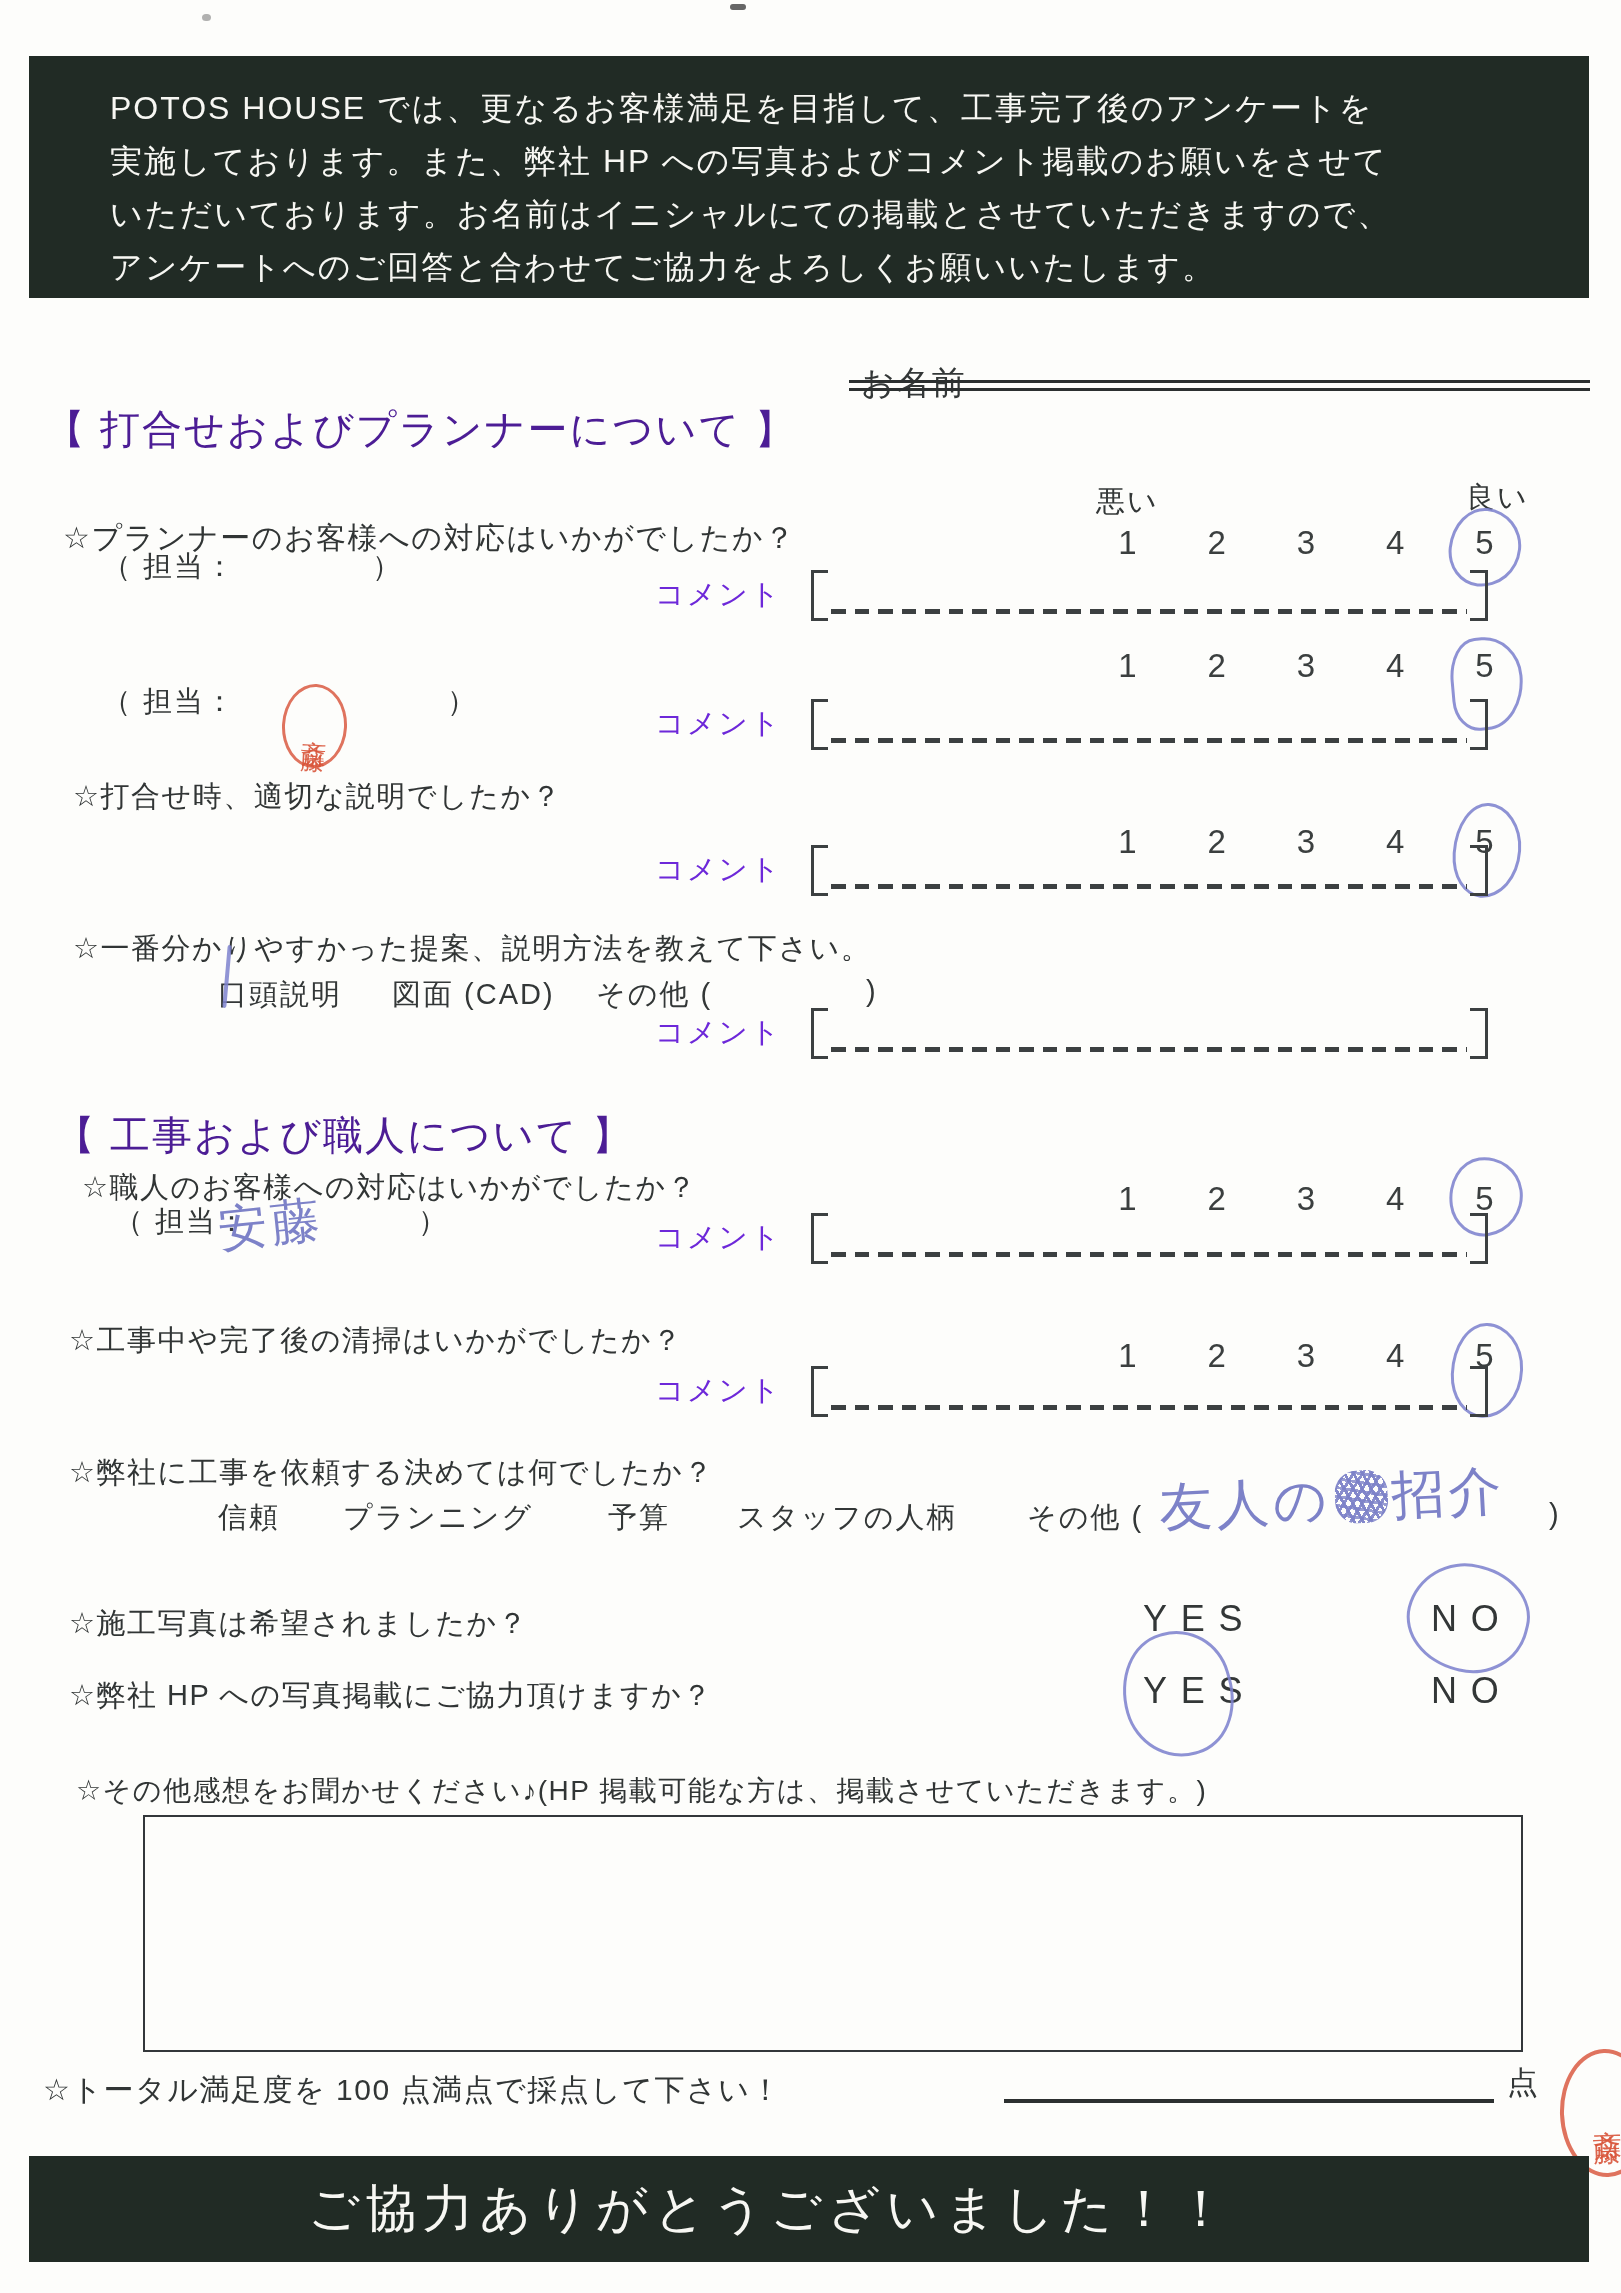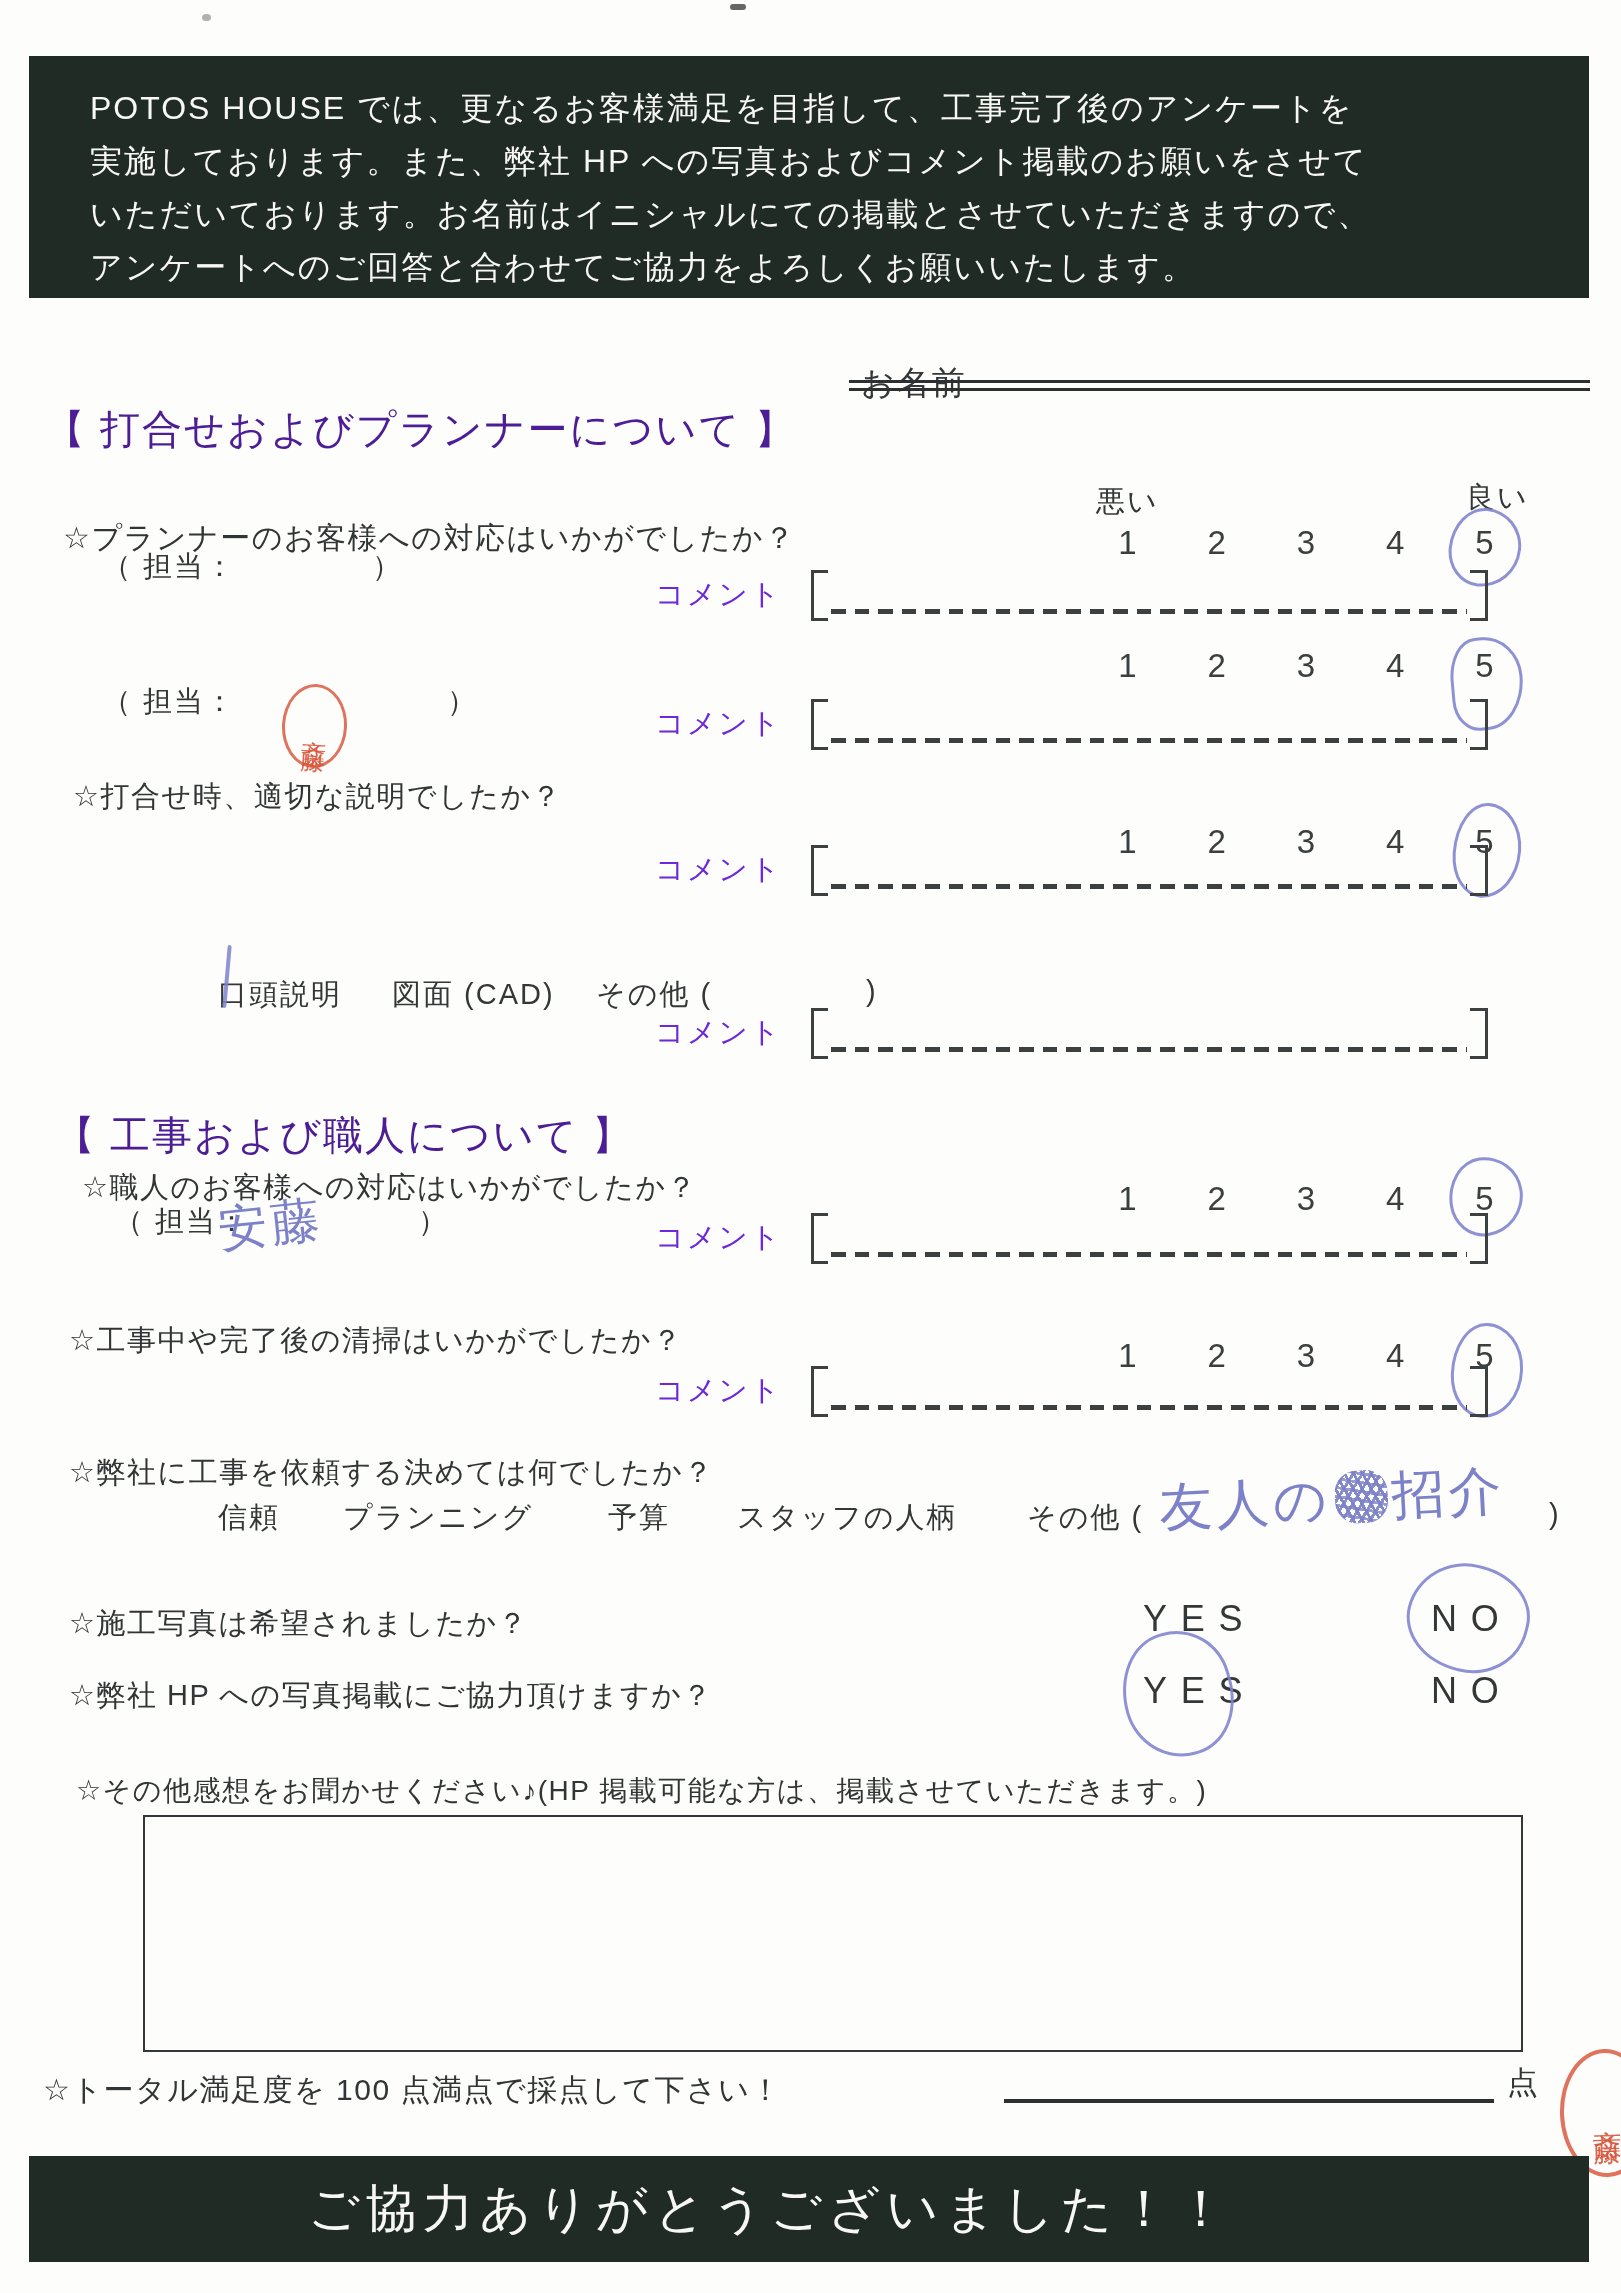--- a/index.html
+++ b/index.html
@@ -7,21 +7,21 @@
     position:relative; width:1621px; height:2294px; overflow:hidden;
     background:#fdfdfb; color:#303434;
     font-family:"Liberation Sans","DejaVu Sans",sans-serif;
   }
   .abs { position:absolute; }
 
   
   .panel {
     background:#212b25; color:#f7f7f3;
   }
-  .h-line { font-size:32px; letter-spacing:2px; line-height:53px; white-space:nowrap; }
+  .h-line { font-size:32px; letter-spacing:2px; line-height:53px; white-space:nowrap;margin-left:20px; }
 
   
   .q  { font-size:29px; letter-spacing:1.5px; white-space:nowrap; color:#313535; }
   .sec { font-size:40px; letter-spacing:2px; white-space:nowrap; color:#4c1d95; }
   .small-lbl { font-size:29px; letter-spacing:2px; color:#333737; }
 
   
   .rating-row { display:flex; justify-content:space-between; width:400px; font-size:33px; color:#3b3f3f; }
   .rnum { width:43px; text-align:center; position:relative; }
   .pen-circle {
@@ -142,20 +142,21 @@
       <span class="pen-circle" style="left:-9.8px;right:-15.7px;top:-19.6px;bottom:-37px;transform:rotate(4deg);"></span>
     </span>
   </div>
   <div class="abs comment-row" style="left:655px;top:849px;width:833px;">
     <span class="c-label">コメント</span>
     <span class="bk-l"></span>
     <span class="dash"></span>
     <span class="bk-r"></span>
   </div>
 
+  <div class="abs q" style="left:73px;top:929px;">☆一番分かりやすかった提案、説明方法を教えて下さい。</div>
   <div class="abs small-lbl" style="left:218px;top:975px;">口頭説明</div>
   <div class="abs small-lbl" style="left:392px;top:975px;">図面 (CAD)</div>
   <div class="abs small-lbl" style="left:596px;top:975px;">その他 (</div>
   <div class="abs small-lbl" style="left:866px;top:975px;">)</div>
   <div class="abs pen-stroke" style="left:225px;top:945px;height:63px;transform:rotate(5deg);"></div>
   <div class="abs comment-row" style="left:655px;top:1012px;width:833px;">
     <span class="c-label">コメント</span>
     <span class="bk-l"></span>
     <span class="dash"></span>
     <span class="bk-r"></span>

